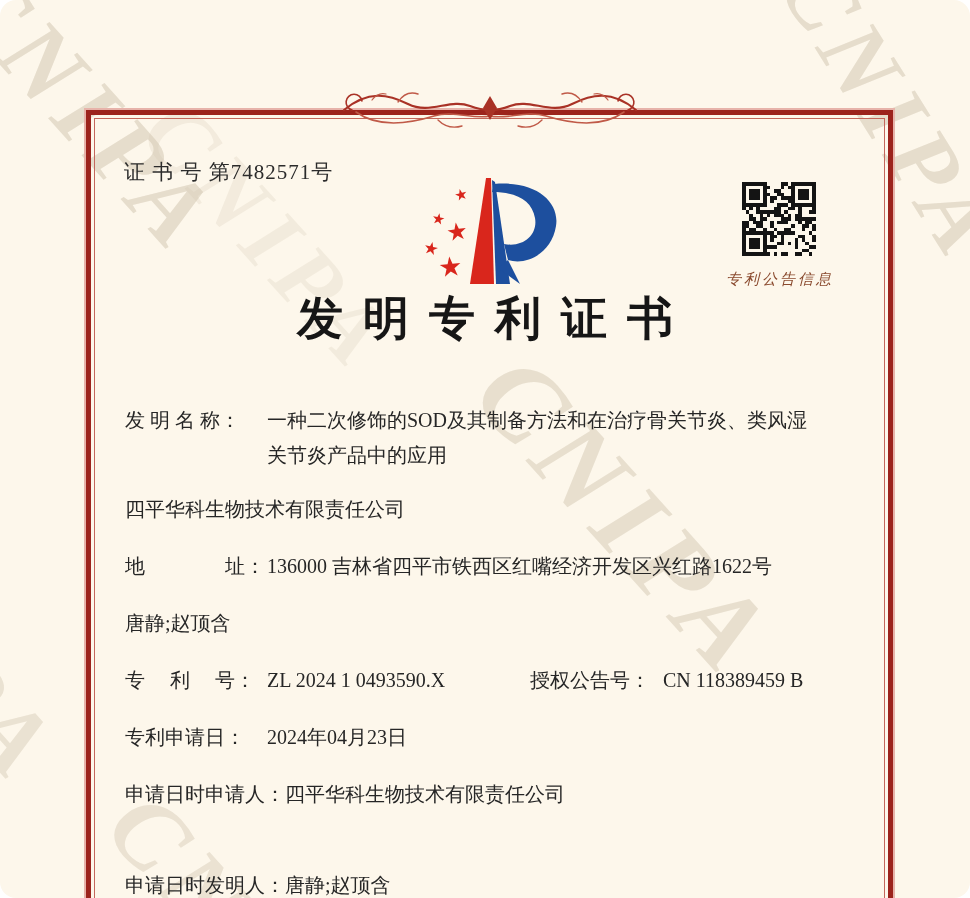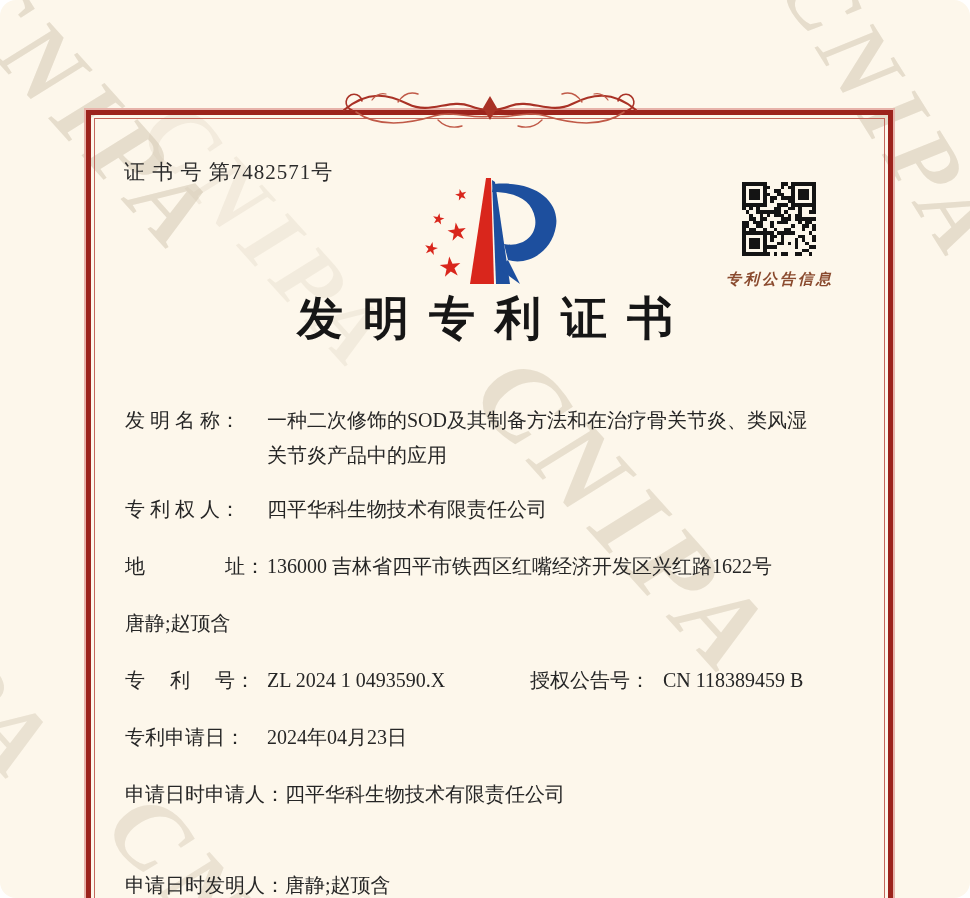--- a/index.html
+++ b/index.html
@@ -31,21 +31,21 @@
     color:#2b2b2b;white-space:pre;
   }
   .logo{position:absolute;left:424px;top:174px;width:148px;height:118px;}
   .qr{
     position:absolute;left:742px;top:182px;width:74px;height:74px;
     display:grid;grid-template-columns:repeat(21,1fr);grid-template-rows:repeat(21,1fr);
   }
   .qr i{display:block;}
   .qr-label{
     position:absolute;left:700px;top:270px;width:160px;text-align:center;
-    font-size:15px;font-weight:700;font-style:italic;color:var(--qr_label_color,#8a4a2e);
+    font-size:15px;font-weight:400;font-style:italic;color:var(--qr_label_color,#8a4a2e);
     letter-spacing:3px;
   }
   .title{
     position:absolute;left:0;right:0;top:288px;text-align:center;
     font-size:46px;font-weight:700;letter-spacing:20px;padding-left:20px;
     color:#161616;
   }
   .row{
     position:absolute;left:125px;width:690px;display:flex;
     font-size:20px;line-height:35px;color:#262626;
@@ -547,21 +547,20 @@
       </div>
     <div class="qr-label">专利公告信息</div>
 
     <div class="title">发明专利证书</div>
 
     <div class="row" style="top:403px">
       <span class="lbl">发 明 名 称：</span>
       <span class="val">一种二次修饰的SOD及其制备方法和在治疗骨关节炎、类风湿关节炎产品中的应用</span>
     </div>
     <div class="row" style="top:492px">
-      <span class="lbl">专 利 权 人：</span>
       <span class="val">四平华科生物技术有限责任公司</span>
     </div>
     <div class="row" style="top:549px">
       <span class="lbl">地　　　　址：</span>
       <span class="val">136000 吉林省四平市铁西区红嘴经济开发区兴红路1622号</span>
     </div>
     <div class="row" style="top:606px">
       <span class="val">唐静;赵顶含</span>
     </div>
     <div class="row" style="top:663px">

